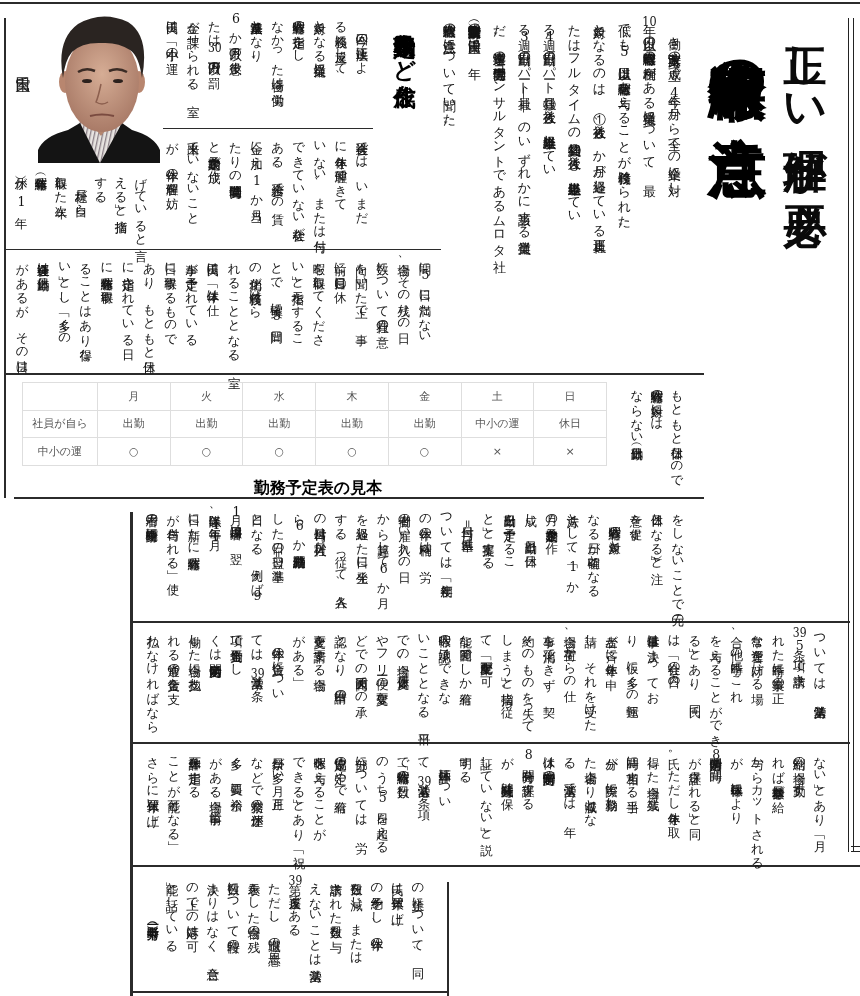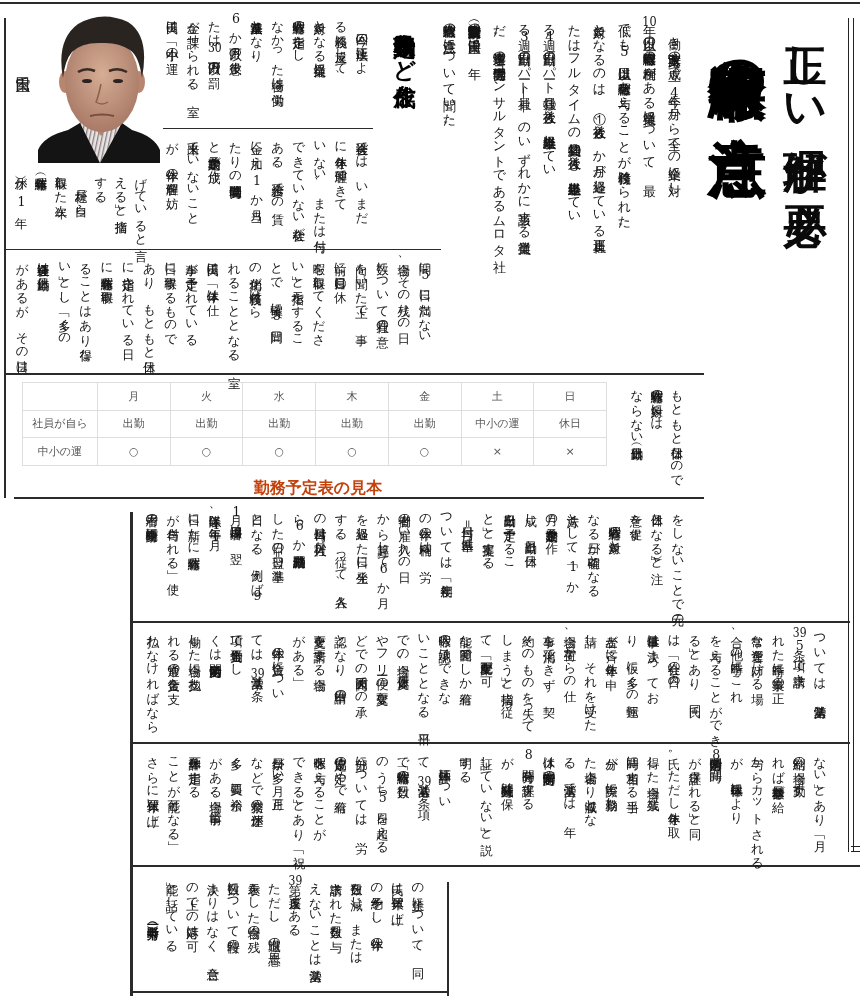--- a/index.html
+++ b/index.html
@@ -12,21 +12,21 @@
   .gothic{font-family:"DejaVu Sans",sans-serif;}
   .headline{font-family:"DejaVu Sans",sans-serif;font-weight:900;font-size:58px;line-height:64px;letter-spacing:1.3px;color:#000;}
   .subtitle{font-family:"DejaVu Serif",serif;font-weight:700;font-size:43px;line-height:46px;letter-spacing:1.5px;color:#0a0a0a;}
   .subhead{font-family:"DejaVu Sans",sans-serif;font-weight:900;font-size:22.5px;line-height:28px;color:#000;}
   .caption-v{font-family:"DejaVu Sans",sans-serif;font-size:15px;line-height:18px;color:#1a1a1a;}
   .dbl-v{position:absolute;border-left:1.5px solid #222;border-right:1.5px solid #222;}
   .dbl-h{position:absolute;border-top:1.5px solid #222;border-bottom:1.5px solid #222;}
   table.sched{position:absolute;left:22px;top:382px;width:585px;height:83px;border-collapse:collapse;table-layout:fixed;font-family:"DejaVu Sans",sans-serif;font-size:11px;color:#555;}
   table.sched th, table.sched td{border:1px solid #dedede;text-align:center;vertical-align:middle;font-weight:normal;height:27.6px;}
   table.sched col.first{width:75px;}
-  .tbl-caption{position:absolute;left:236px;top:479px;width:164px;text-align:center;font-family:"DejaVu Serif",serif;font-weight:700;font-size:16px;line-height:18px;color:#c2410c;}
+  .tbl-caption{position:absolute;left:236px;top:479px;width:164px;text-align:center;font-family:"DejaVu Serif",serif;font-weight:700;font-size:16px;line-height:18px;color:#000000;}
   .photo{position:absolute;left:38px;top:12px;width:122px;height:151px;}
 </style>
 </head>
 <body>
 
 <div id="page">
 
   <div class="rule" style="left:0;top:2px;width:860px;height:1.5px;"></div>
   <div class="dbl-v" style="left:848px;top:18px;width:6px;height:834px;"></div>
   <div class="dbl-h" style="left:851px;top:846px;width:9px;height:6px;"></div>

